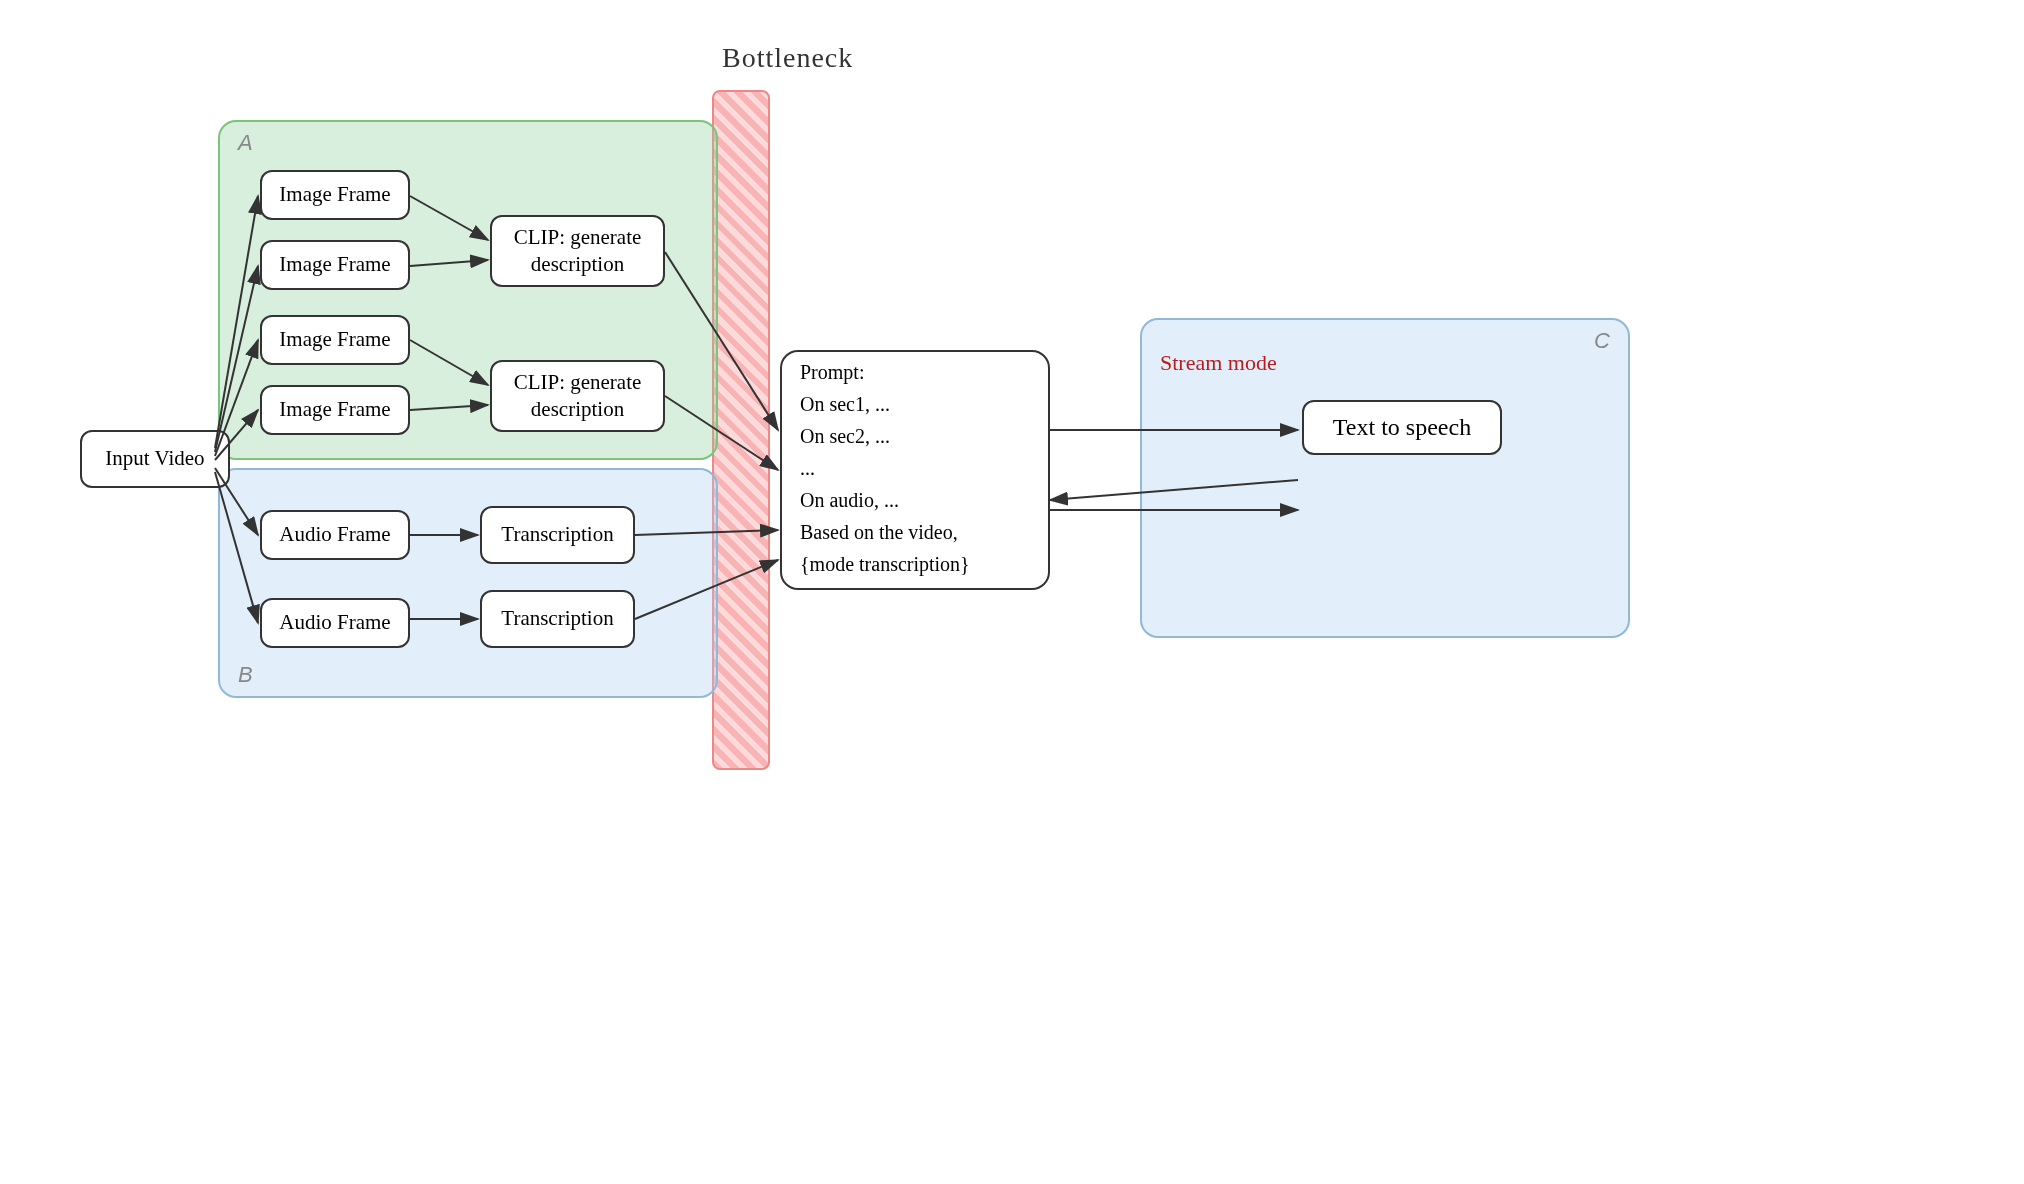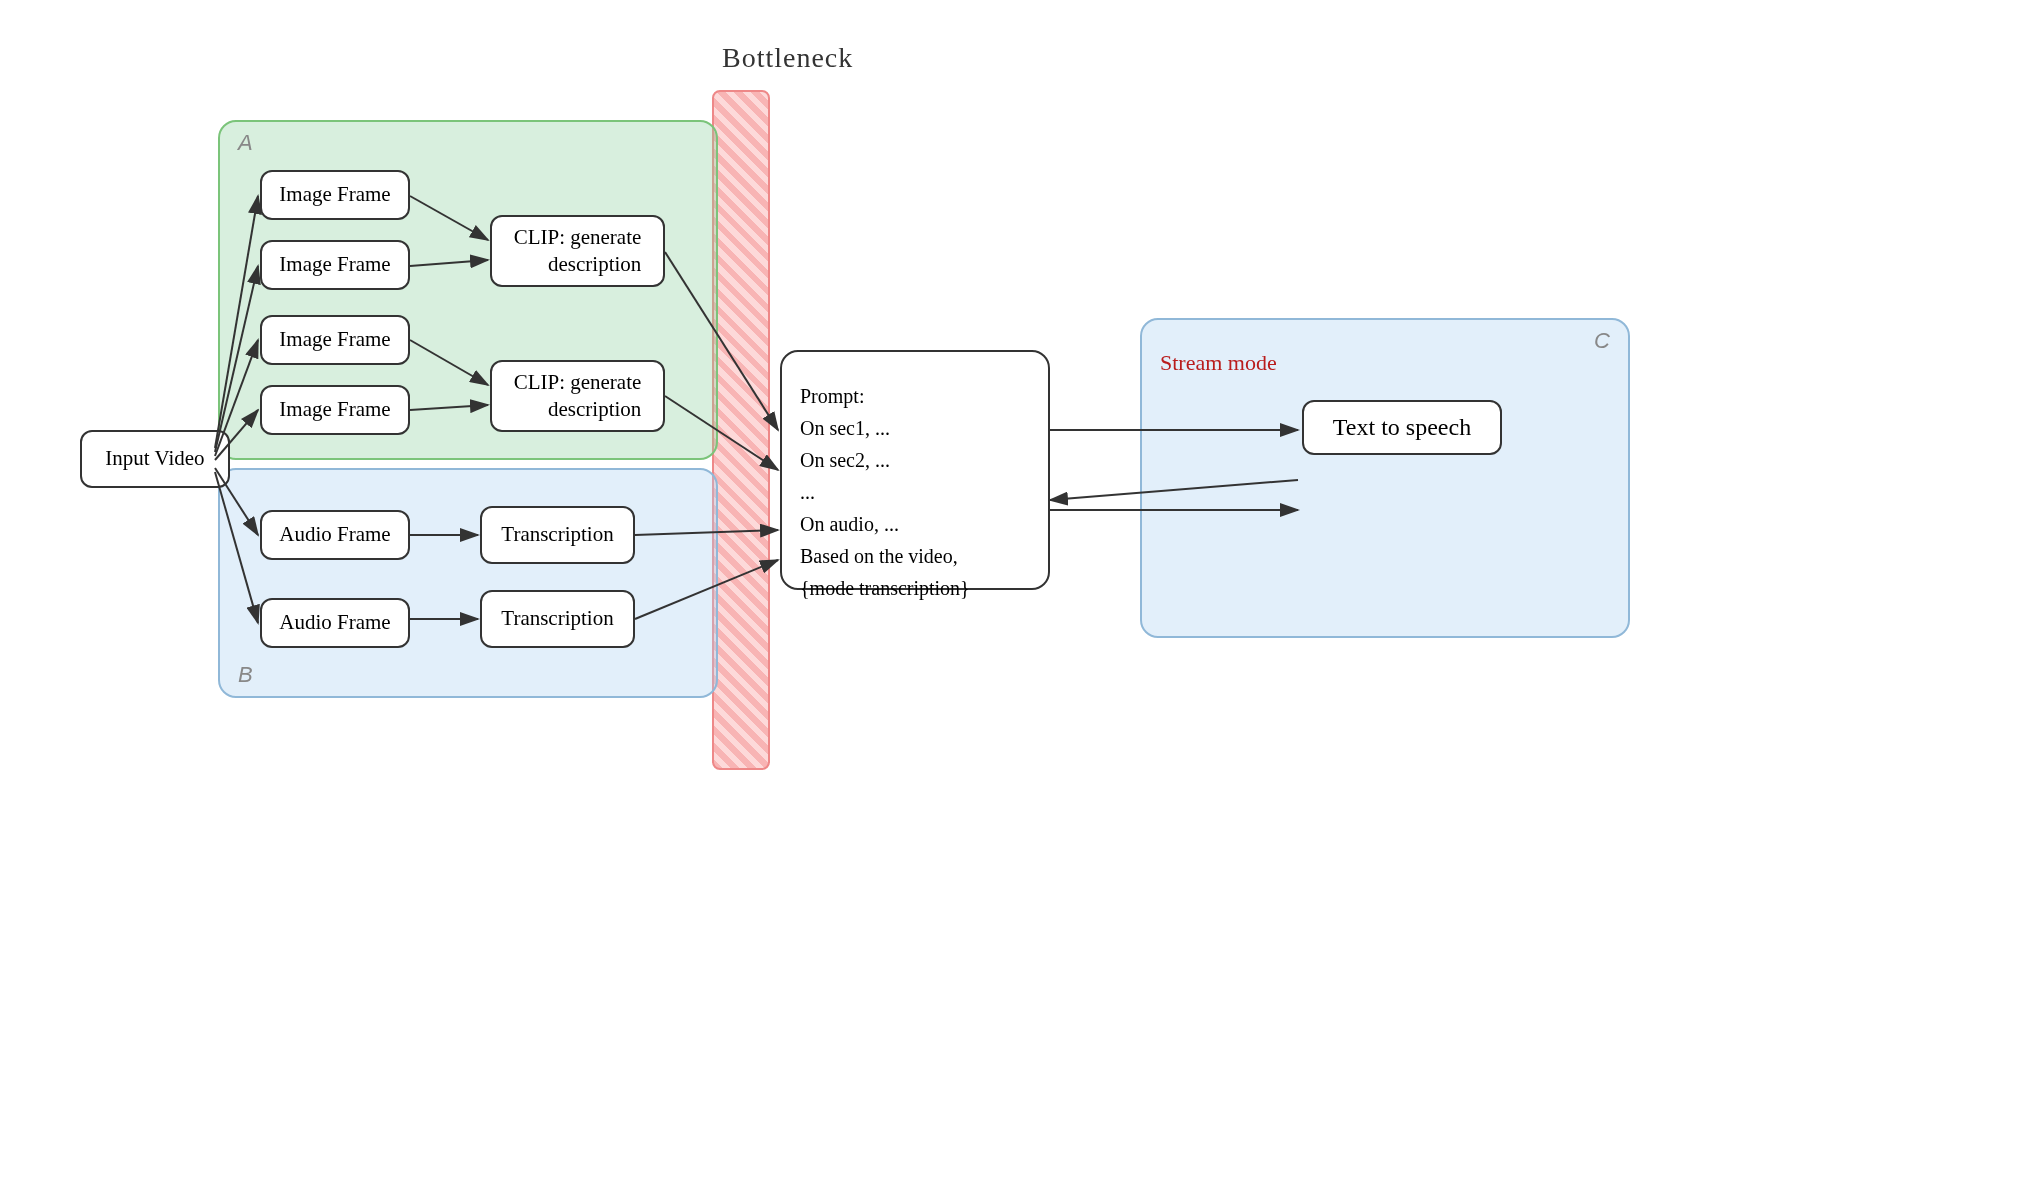--- a/index.html
+++ b/index.html
@@ -113,21 +113,21 @@
 
     
     .node {
       position: absolute;
       background: #fff;
       border: 2px solid #333;
       border-radius: 12px;
       display: flex;
       align-items: center;
       justify-content: center;
-      text-align: right;
+      text-align: center;
       font-size: 21px;
       font-family: 'Segoe UI', cursive;
       padding: 8px 12px;
       line-height: 1.3;
     }
 
     
     .node-input-video {
       top: 430px;
       left: 80px;
@@ -156,21 +156,21 @@
     
     .node-prompt {
       position: absolute;
       top: 350px;
       left: 780px;
       width: 270px;
       height: 240px;
       background: #fff;
       border: 2px solid #333;
       border-radius: 18px;
-      padding: 28px 18px;
+      padding: 4px 18px;
       font-size: 20px;
       font-family: 'Segoe UI', cursive;
       line-height: 1.6;
     }
 
     
     .stream-mode-label {
       position: absolute;
       top: 390px;
       left: 1060px;

